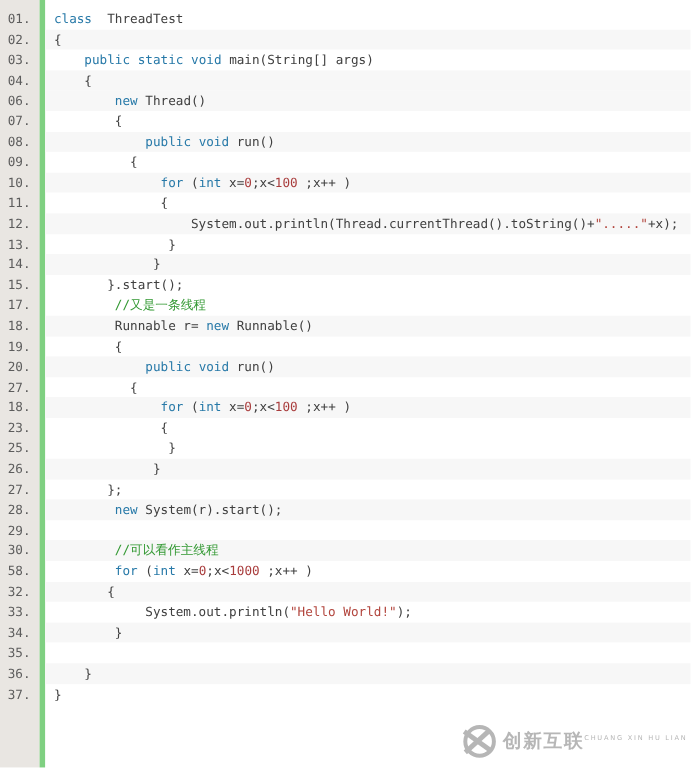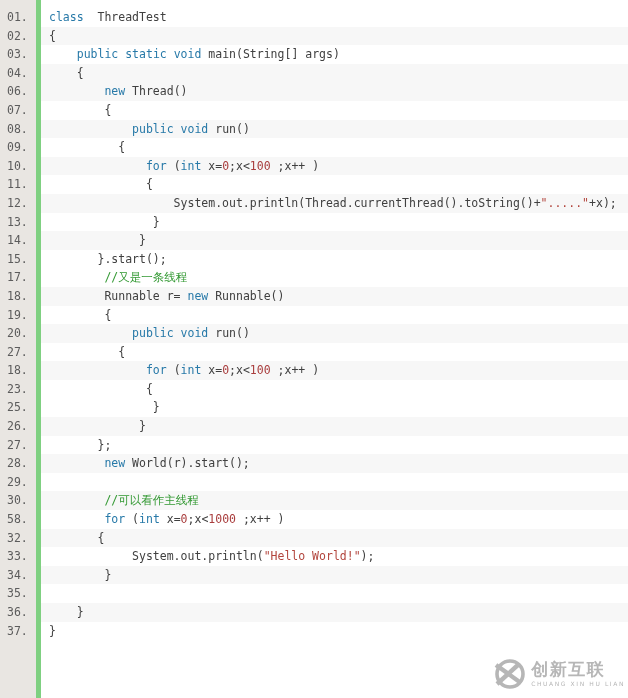--- a/index.html
+++ b/index.html
@@ -14,21 +14,21 @@
   .row .ln{flex:0 0 36px;width:36px;box-sizing:border-box;padding-left:7px;color:var(--ln);}
   .row .gap{flex:0 0 5px;width:5px;}
   .row pre{flex:1;margin:0;padding:0 0 0 8px;font:inherit;color:var(--pl);white-space:pre;overflow:hidden;}
   .row.even pre{background:var(--zebra);}
   .tk-kw{color:var(--kw);}
   .tk-cm{color:var(--cm);}
   .tk-st{color:var(--st);}
   .tk-nu{color:var(--nu);}
   .tk-pl{color:var(--pl);}
   .watermark{position:absolute;right:3px;bottom:7px;display:flex;align-items:center;gap:5px;color:var(--wm);}
-  .wm-text{display:flex;flex-direction:column;}
+  .wm-text{display:flex;flex-direction:row;}
   .wm-brand{font-family:"DejaVu Sans","Liberation Sans",sans-serif;font-size:17px;font-weight:700;letter-spacing:1.5px;line-height:1;}
   .wm-sub{font-family:"DejaVu Sans","Liberation Sans",sans-serif;font-size:6px;letter-spacing:1.6px;margin-top:2px;}
 </style>
 </head>
 <body>
 
 <div class="page" style="--kw: #2779a8; --pl: #404040; --cm: #339933; --st: #b2453d; --nu: #a93d3d; --ln: #5c5c5c; --gutterbg: #e9e6e2; --bar: #7fd081; --zebra: #f7f7f7; --wm: #b6b6b6;">
   <div class="gutter-strip"></div>
   <div class="bar-strip"></div>
   <div class="rows">
@@ -148,21 +148,21 @@
         <pre><span class="tk-pl">             }</span></pre>
       </div>
       <div class="row odd">
         <span class="ln">27.</span>
         <span class="gap"></span>
         <pre><span class="tk-pl">       };</span></pre>
       </div>
       <div class="row even">
         <span class="ln">28.</span>
         <span class="gap"></span>
-        <pre><span class="tk-pl">        </span><span class="tk-kw">new</span><span class="tk-pl"> World(r).start();</span></pre>
+        <pre><span class="tk-pl">        </span><span class="tk-kw">new</span><span class="tk-pl"> System(r).start();</span></pre>
       </div>
       <div class="row odd">
         <span class="ln">29.</span>
         <span class="gap"></span>
         <pre></pre>
       </div>
       <div class="row even">
         <span class="ln">30.</span>
         <span class="gap"></span>
         <pre><span class="tk-pl">        </span><span class="tk-cm">//可以看作主线程</span></pre>

